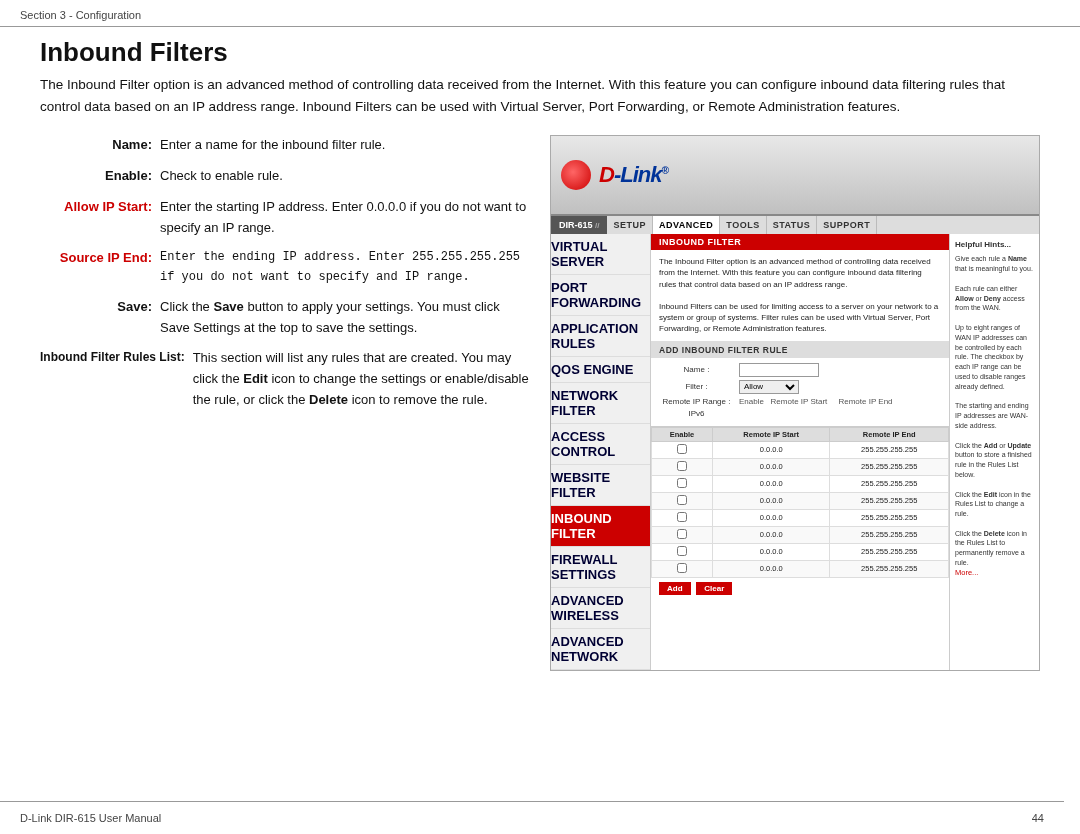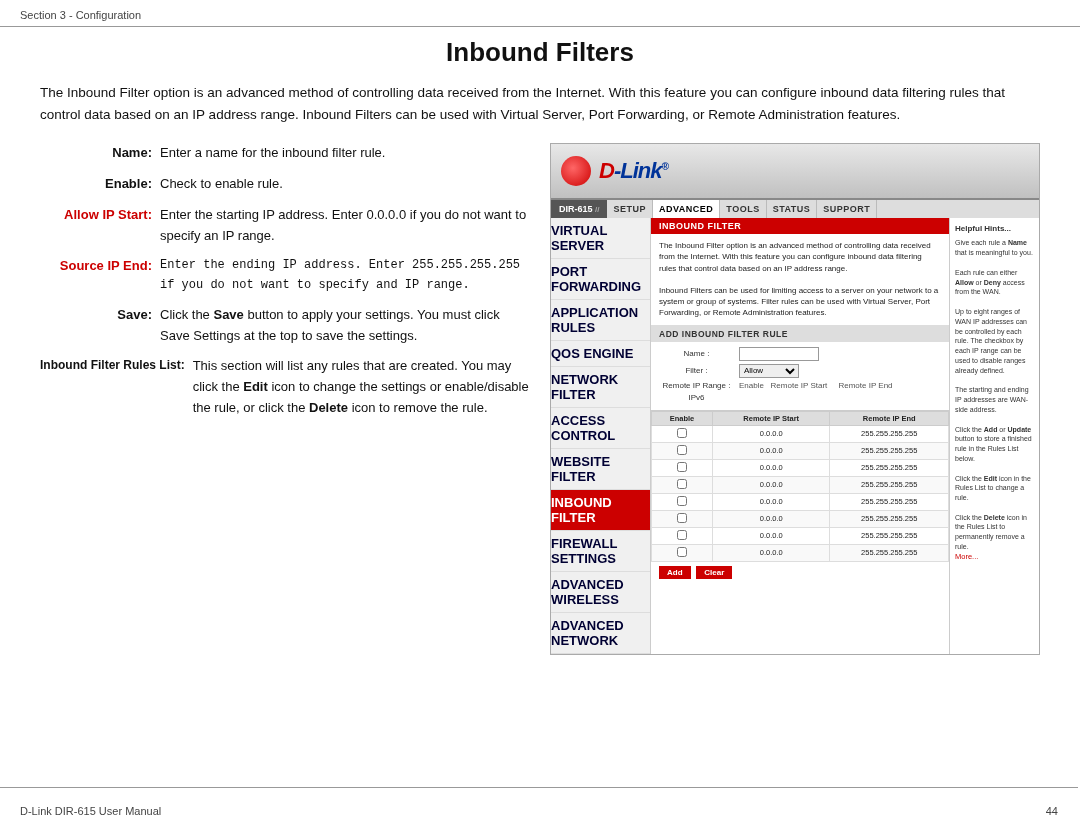--- a/index.html
+++ b/index.html
@@ -23,24 +23,24 @@
       font-size: 11px;
       color: #444;
     }
 
     
     .main-content {
       padding: 10px 40px 10px 40px;
     }
 
     .page-title {
-      text-align: center;
+      text-align: left;
       font-size: 26px;
       font-weight: bold;
-      margin-bottom: 14px;
+      margin-bottom: 6px;
       color: #111;
     }
 
     .intro-text {
       font-size: 13.5px;
       line-height: 1.6;
       margin-bottom: 18px;
       color: #111;
     }
 
@@ -94,21 +94,21 @@
 
     
     .router-ui {
       background: #fff;
       font-family: Arial, sans-serif;
       font-size: 10px;
     }
 
     .router-header {
       background: linear-gradient(to bottom, #e8e8e8, #c0c0c0);
-      padding: 12px 10px;
+      padding: 24px 10px;
       border-bottom: 2px solid #888;
       display: flex;
       align-items: flex-end;
       justify-content: space-between;
     }
 
     .dlink-logo {
       font-size: 22px;
       font-weight: bold;
       font-style: italic;
@@ -316,22 +316,22 @@
       color: #cc0000;
       font-size: 7.5px;
       cursor: pointer;
     }
 
     
     .footer {
       position: absolute;
       bottom: 0;
       left: 0;
-      right: 2px;
-      padding: 17px 20px;
+      right: 16px;
+      padding: 10px 20px;
       border-top: 1px solid #999;
       display: flex;
       justify-content: space-between;
       font-size: 11px;
       color: #444;
     }
 
     .router-logo-area {
       display: flex;
       align-items: center;

